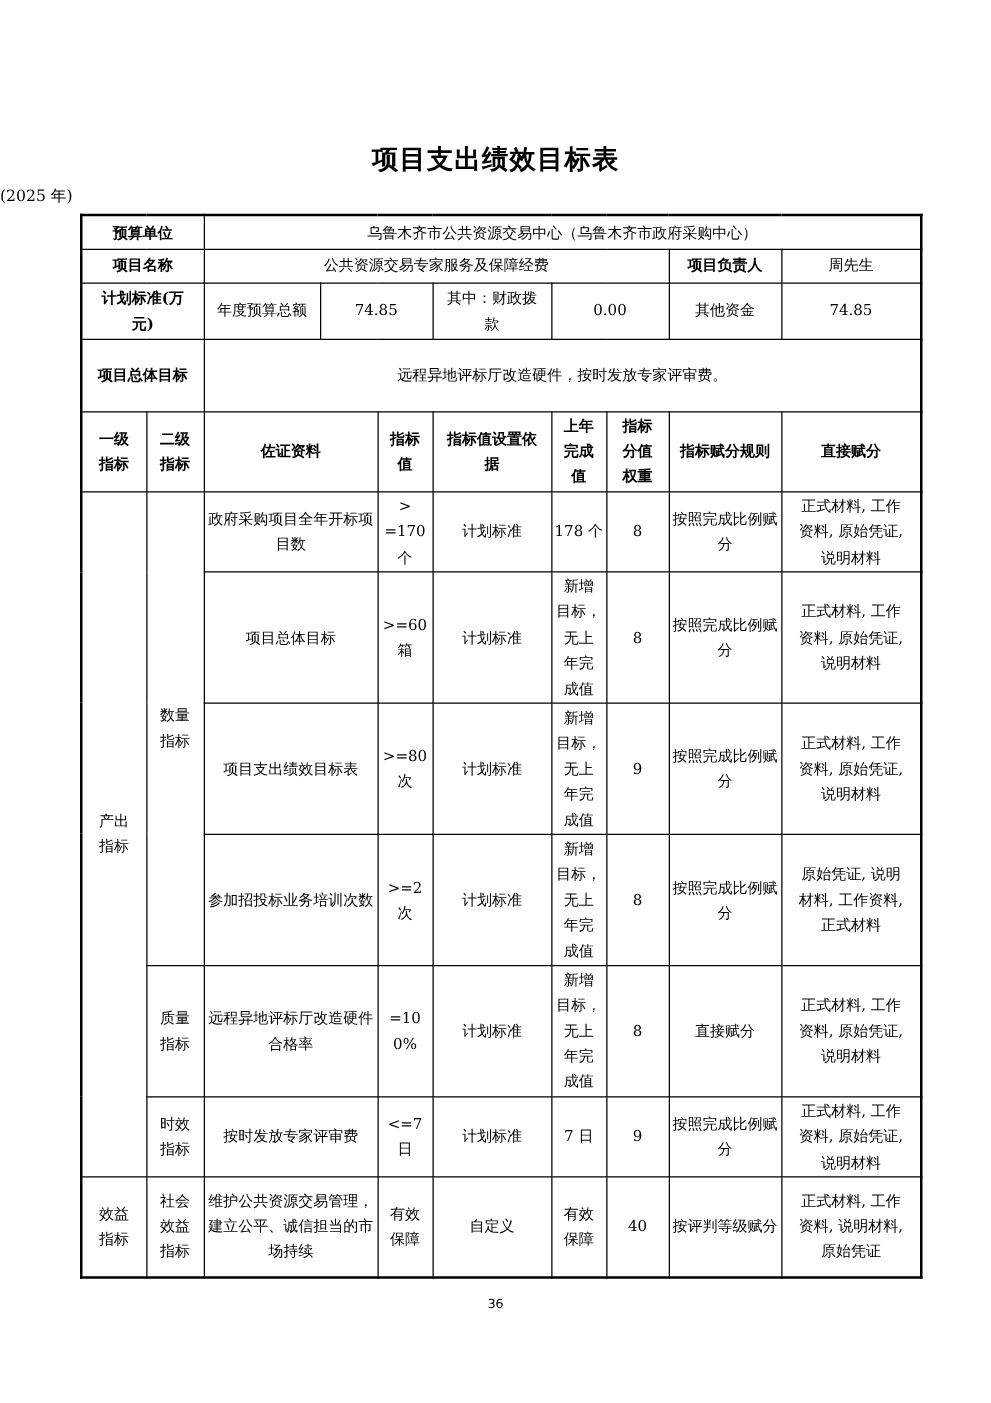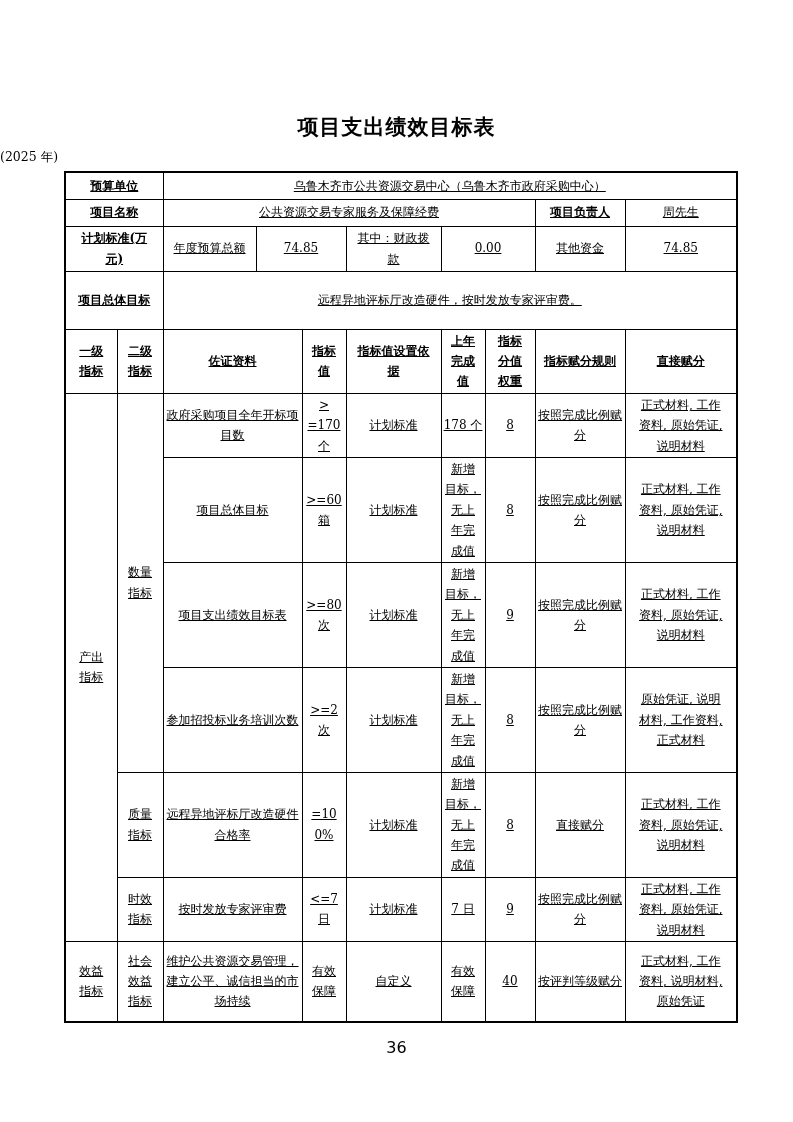--- a/index.html
+++ b/index.html
@@ -26,41 +26,40 @@
     margin-top: 10px;
     margin-bottom: 5px;
   }
   table.main {
     border-collapse: collapse;
     table-layout: fixed;
     width: 672px;
     margin-left: 64px;
     margin-top: 3px;
     border: 2px solid #000;
-    text-decoration: underline;
   }
   table.main td {
     border: 1px solid #000;
     font-size: 12px;
     line-height: 1.7;
     text-align: center;
     vertical-align: middle;
     padding: 1px 2px;
     white-space: pre-line;
     word-break: break-all;
   }
   td.b { font-weight: bold; }
   td.left { text-align: left; padding-left: 7px; }
   .pageno {
     position: absolute;
     top: 1038px;
     left: 0;
     right: 0;
     text-align: center;
-    font-size: 16px;
+    font-size: 10px;
     font-family: "DejaVu Sans", "Liberation Sans", sans-serif;
   }
 </style>
 </head>
 <body>
 
 <div class="page">
 
   <div class="doc-title">项目支出绩效目标表</div>
   <div class="doc-subtitle">(2025 年)</div>

